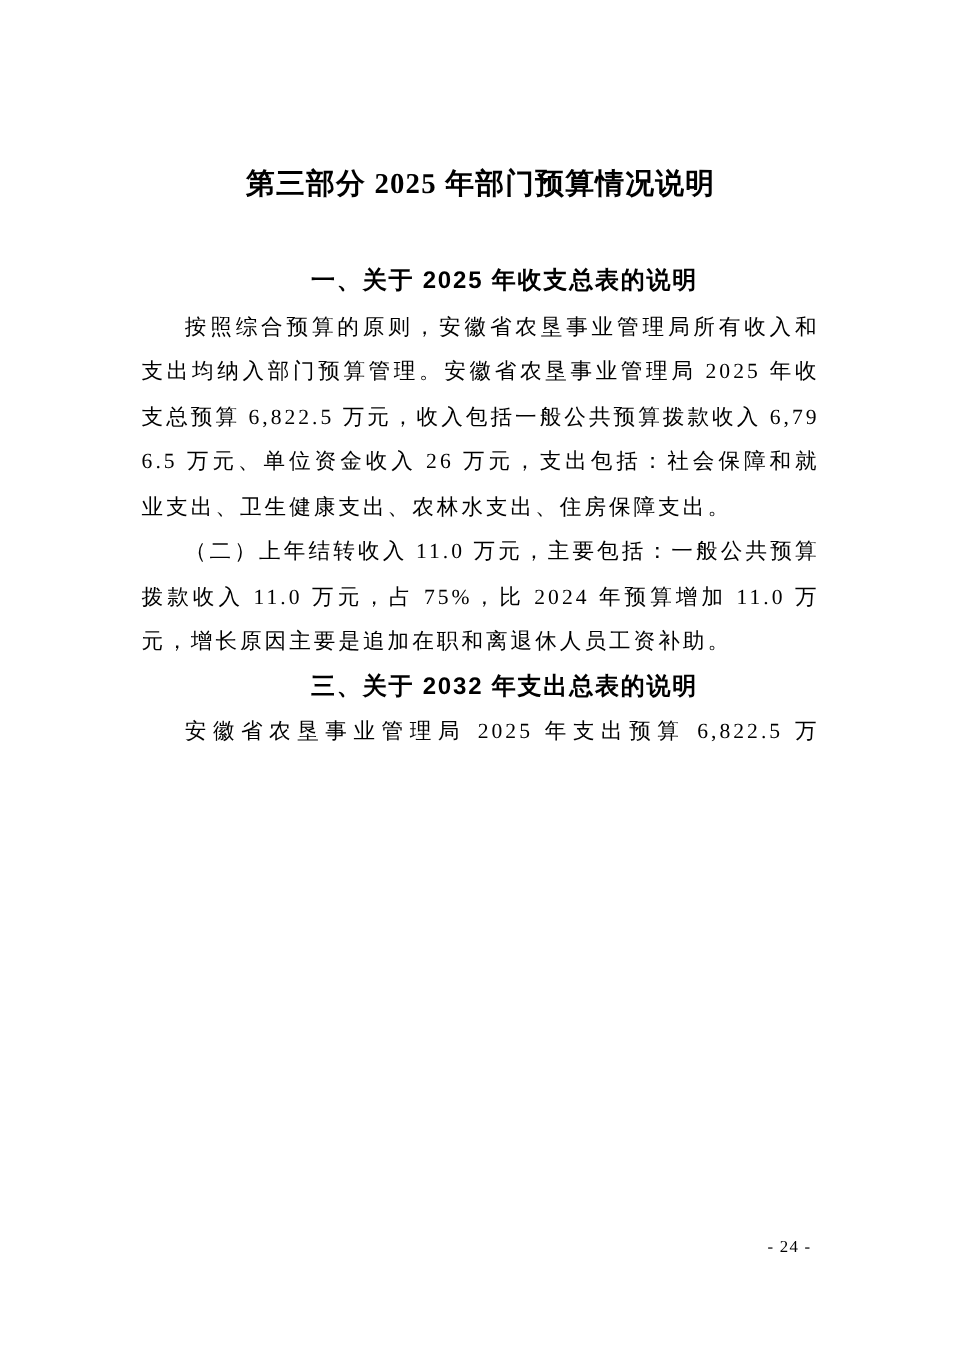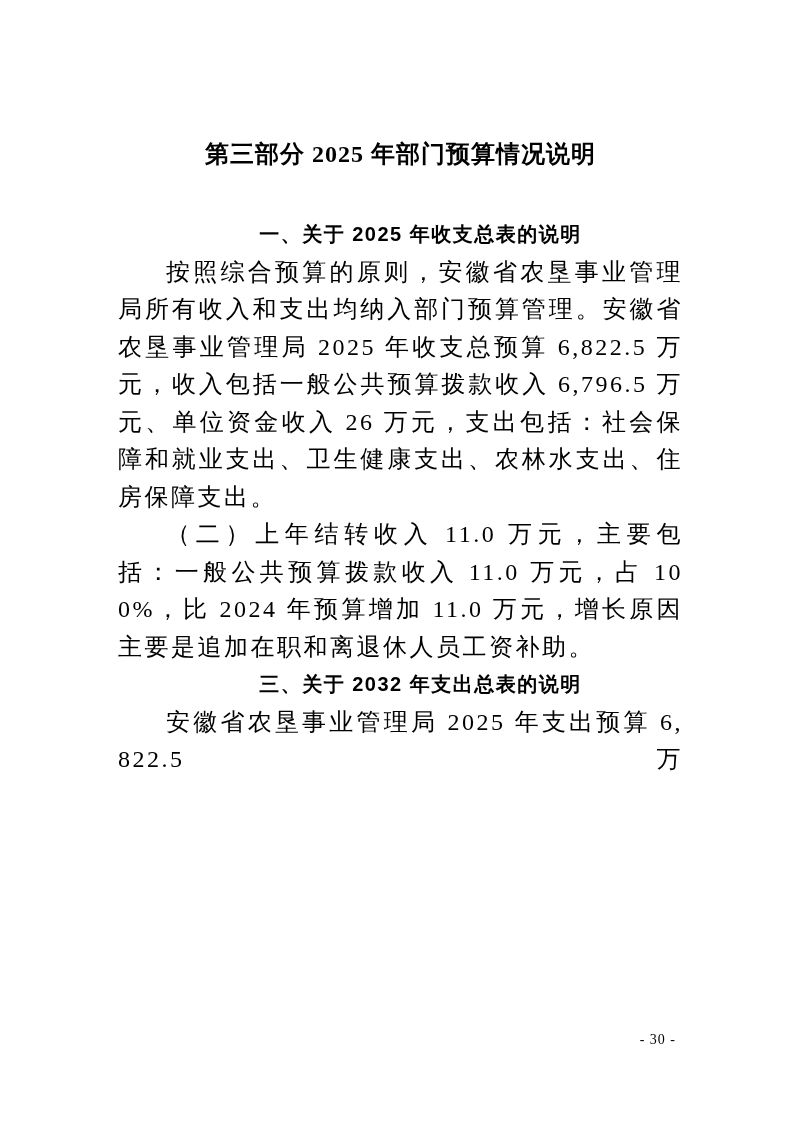--- a/index.html
+++ b/index.html
@@ -34,21 +34,21 @@
     font-size: 20px;
     font-weight: bold;
     line-height: 37.5px;
     margin: 0;
     text-indent: 2em;
     letter-spacing: 1.5px;
     font-family: "Liberation Sans", "DejaVu Sans", sans-serif;
     text-align: center;
   }
   p.body-par {
-    font-size: 24px;
+    font-size: 18px;
     line-height: 37.5px;
     margin: 0;
     text-indent: 2em;
     text-align: justify;
     letter-spacing: 2.5px;
     word-break: break-all;
   }
   p.body-par.fill {
     text-align-last: justify;
   }
@@ -69,22 +69,22 @@
 
     <h1 class="doc-title">第三部分 2025 年部门预算情况说明</h1>
 
     <h2 class="sec-heading">一、关于 2025 年收支总表的说明</h2>
 
     <p class="body-par">按照综合预算的原则，安徽省农垦事业管理局所有收入和支出均纳入部门预算管理。安徽省农垦事业管理局 2025 年收支总预算 6,822.5 万元，收入包括一般公共预算拨款收入 6,796.5 万元、单位资金收入 26 万元，支出包括：社会保障和就业支出、卫生健康支出、农林水支出、住房保障支出。</p>
 
 
 
 
-    <p class="body-par">（二）上年结转收入 11.0 万元，主要包括：一般公共预算拨款收入 11.0 万元，占 100%，比 2024 年预算增加 11.0 万元，增长原因主要是追加在职和离退休人员工资补助。</p>
+    <p class="body-par">（二）上年结转收入 11.0 万元，主要包括：一般公共预算拨款收入 11.0 万元，占 75%，比 2024 年预算增加 11.0 万元，增长原因主要是追加在职和离退休人员工资补助。</p>
 
     <h2 class="sec-heading">三、关于 2032 年支出总表的说明</h2>
 
     <p class="body-par fill">安徽省农垦事业管理局 2025 年支出预算 6,822.5 万</p>
 
   </div>
 
-  <div class="page-footer">- 30 -</div>
+  <div class="page-footer">- 24 -</div>
 </div>
 
 </body></html>

